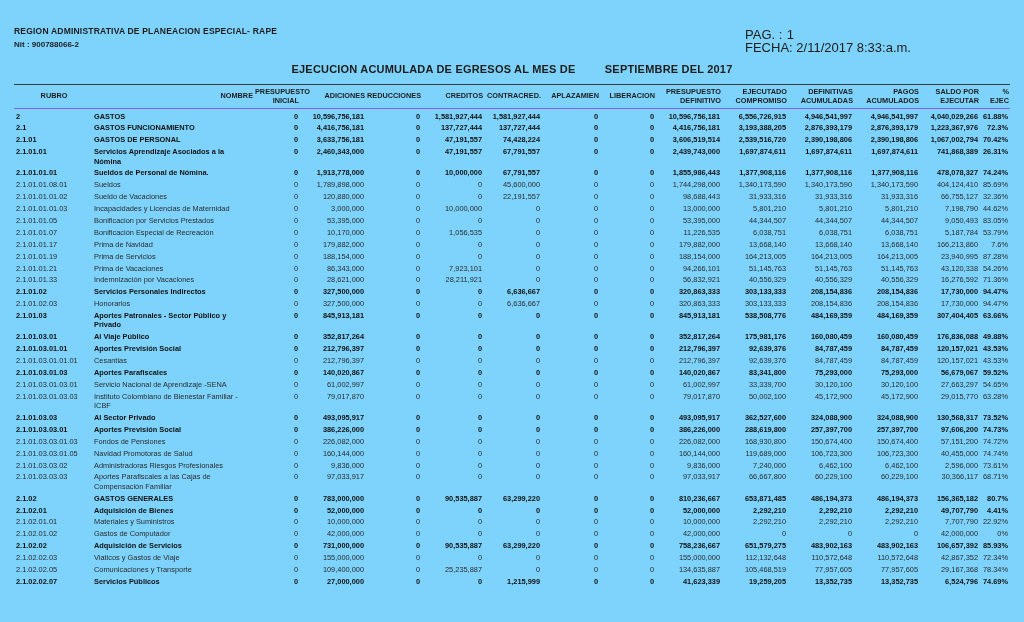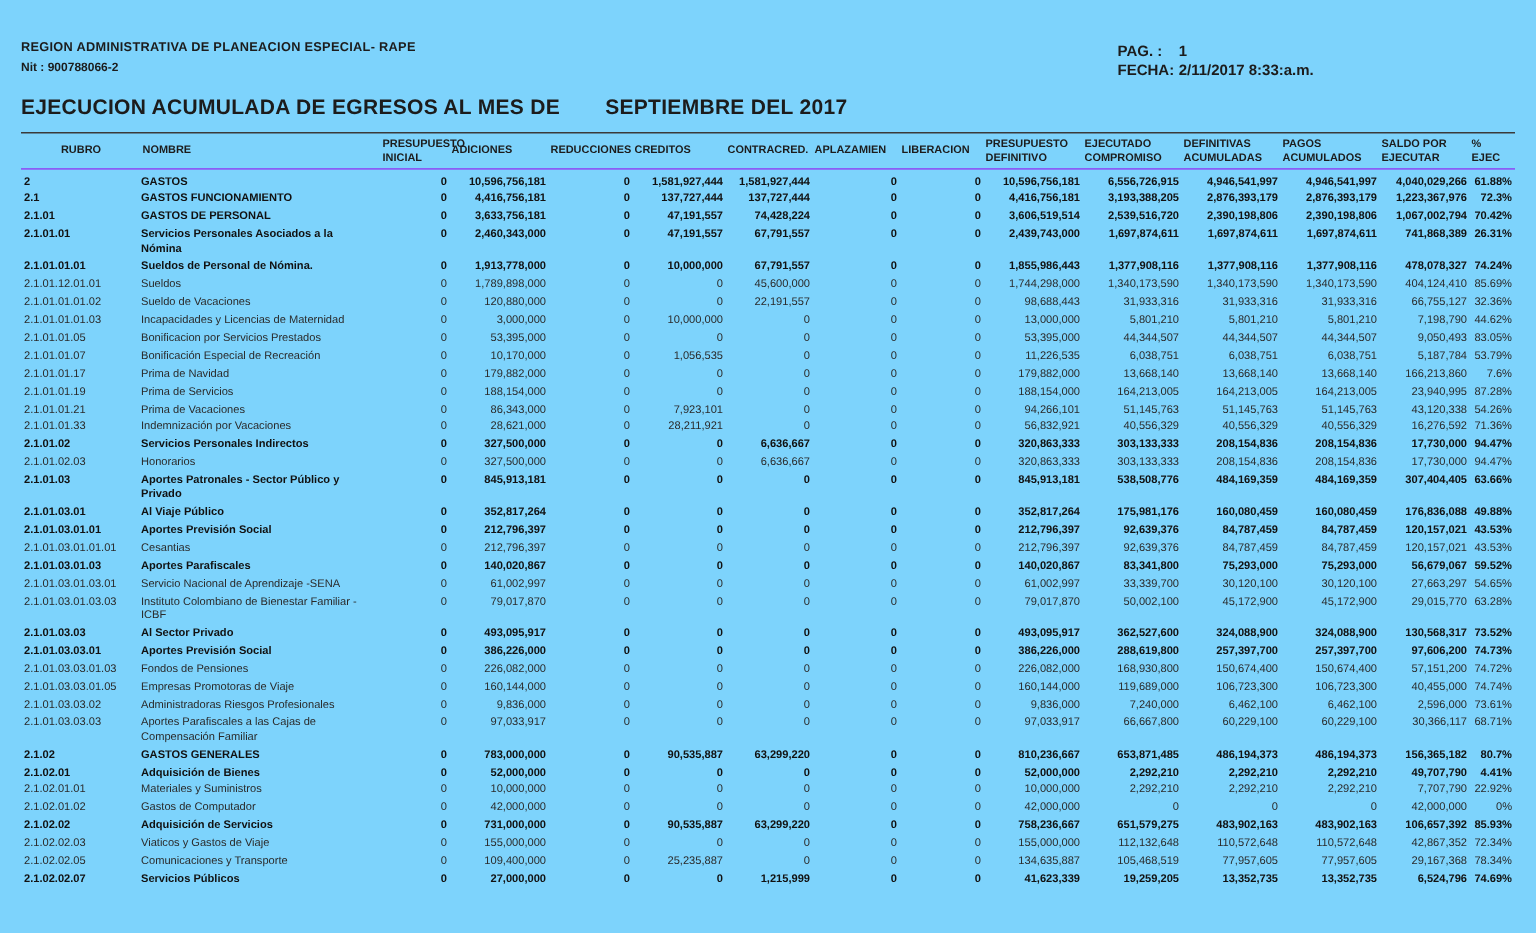--- a/index.html
+++ b/index.html
@@ -10,28 +10,28 @@
     font-family:"Liberation Sans", sans-serif;
     color:#1c1c1c;
     overflow:hidden;
     box-sizing:border-box;
     padding:26px 14px 0 14px;
   }
   .doc-header{position:relative;}
   .company{font-size:8.5px;font-weight:bold;letter-spacing:.2px;}
   .nit-line{font-size:8px;font-weight:bold;margin-top:4px;}
   .nit-line .nit-value{}
-  .pagefecha{position:absolute;top:2px;left:731px;font-size:10px;font-weight:bold;line-height:13px;}
+  .pagefecha{position:absolute;top:2px;left:731px;font-size:13px;font-weight:normal;line-height:13px;}
   .pagefecha .lbl{display:inline-block;min-width:38px;}
-  .report-title{font-size:14px;font-weight:bold;margin-top:14px;letter-spacing:.2px;}
+  .report-title{font-size:11px;font-weight:bold;margin-top:14px;letter-spacing:.2px;text-align:center;}
   .report-title .period{margin-left:26px;}
   table{border-collapse:collapse;table-layout:fixed;width:996px;margin-top:9px;}
   thead tr{border-top:1px solid #3a3a3a;border-bottom:1px solid #8b5cf6;}
   th{
-    font-size:7.3px;font-weight:bold;text-align:left;vertical-align:middle;
+    font-size:7.3px;font-weight:bold;text-align:right;vertical-align:middle;
     white-space:pre-line;padding:3px 1px;line-height:8.5px;
   }
   th.h-rubro{text-align:center;}
   td{
     font-size:7.4px;vertical-align:top;
     padding:2.6px 2px 0 0;line-height:9.3px;
     overflow:hidden;
   }
   td.num{text-align:right;white-space:nowrap;}
   td.rubro{white-space:nowrap;padding-left:2px;}
@@ -156,21 +156,21 @@
           <td class="num">0</td>
           <td class="num">3,606,519,514</td>
           <td class="num">2,539,516,720</td>
           <td class="num">2,390,198,806</td>
           <td class="num">2,390,198,806</td>
           <td class="num">1,067,002,794</td>
           <td class="num">70.42%</td>
         </tr>
         <tr class="bold">
           <td class="rubro">2.1.01.01</td>
-          <td class="nombre">Servicios Personales Asociados a la Nómina</td>
+          <td class="nombre">Servicios Aprendizaje Asociados a la Nómina</td>
           <td class="num">0</td>
           <td class="num">2,460,343,000</td>
           <td class="num">0</td>
           <td class="num">47,191,557</td>
           <td class="num">67,791,557</td>
           <td class="num">0</td>
           <td class="num">0</td>
           <td class="num">2,439,743,000</td>
           <td class="num">1,697,874,611</td>
           <td class="num">1,697,874,611</td>
@@ -189,21 +189,21 @@
           <td class="num">0</td>
           <td class="num">0</td>
           <td class="num">1,855,986,443</td>
           <td class="num">1,377,908,116</td>
           <td class="num">1,377,908,116</td>
           <td class="num">1,377,908,116</td>
           <td class="num">478,078,327</td>
           <td class="num">74.24%</td>
         </tr>
         <tr>
-          <td class="rubro">2.1.01.12.01.01</td>
+          <td class="rubro">2.1.01.01.08.01</td>
           <td class="nombre">Sueldos</td>
           <td class="num">0</td>
           <td class="num">1,789,898,000</td>
           <td class="num">0</td>
           <td class="num">0</td>
           <td class="num">45,600,000</td>
           <td class="num">0</td>
           <td class="num">0</td>
           <td class="num">1,744,298,000</td>
           <td class="num">1,340,173,590</td>
@@ -547,21 +547,21 @@
           <td class="num">0</td>
           <td class="num">226,082,000</td>
           <td class="num">168,930,800</td>
           <td class="num">150,674,400</td>
           <td class="num">150,674,400</td>
           <td class="num">57,151,200</td>
           <td class="num">74.72%</td>
         </tr>
         <tr>
           <td class="rubro">2.1.01.03.03.01.05</td>
-          <td class="nombre">Empresas Promotoras de Viaje</td>
+          <td class="nombre">Navidad Promotoras de Salud</td>
           <td class="num">0</td>
           <td class="num">160,144,000</td>
           <td class="num">0</td>
           <td class="num">0</td>
           <td class="num">0</td>
           <td class="num">0</td>
           <td class="num">0</td>
           <td class="num">160,144,000</td>
           <td class="num">119,689,000</td>
           <td class="num">106,723,300</td>

